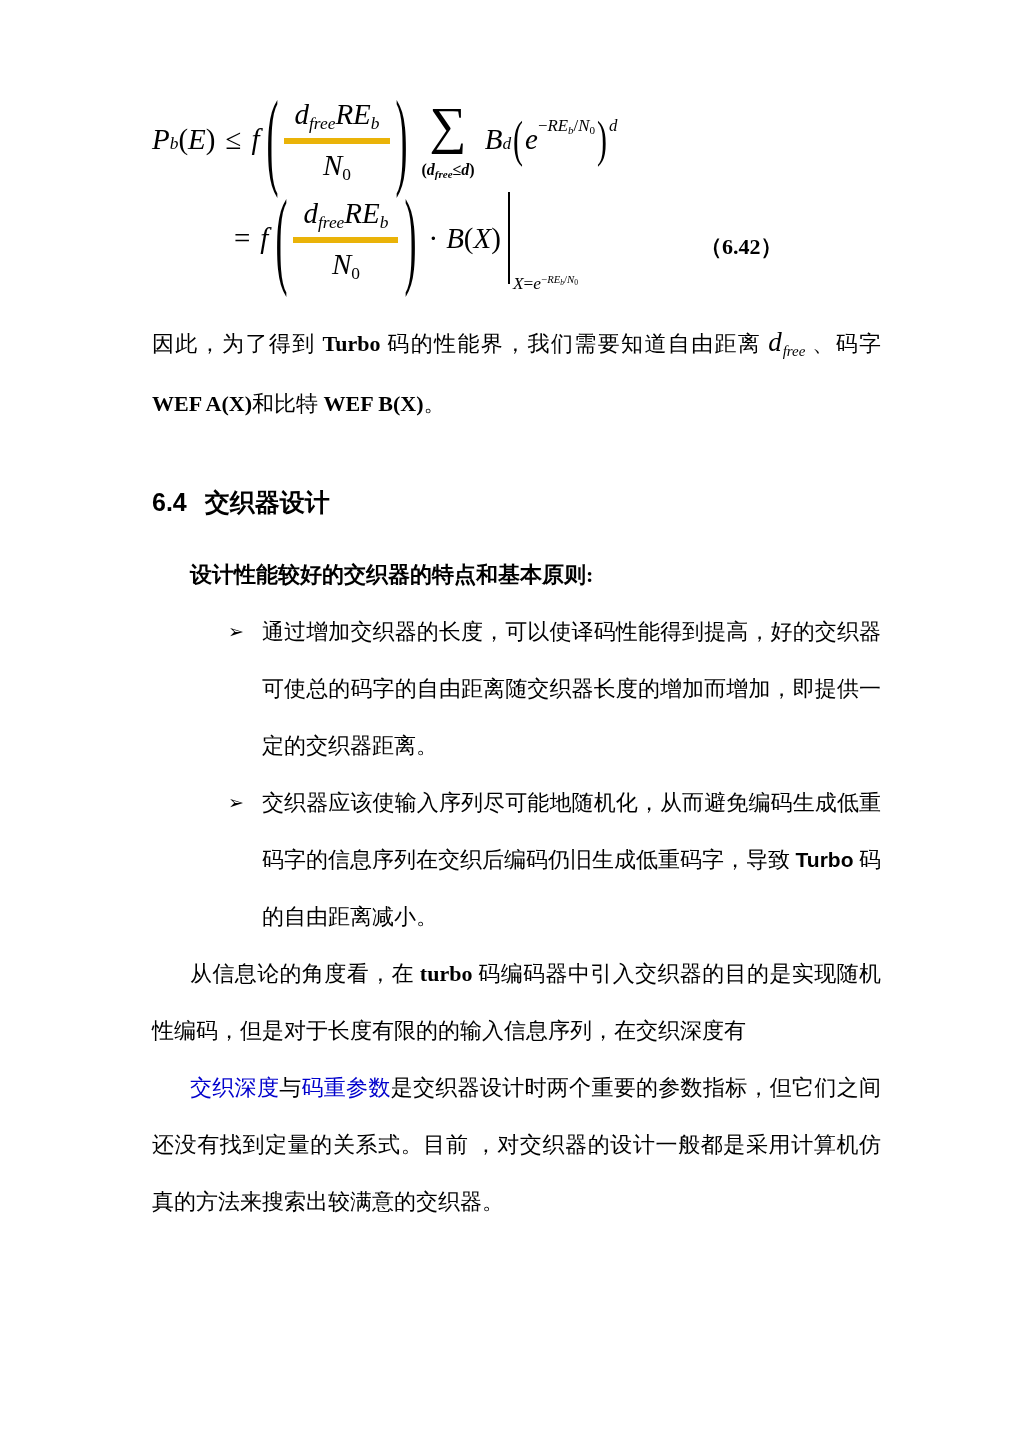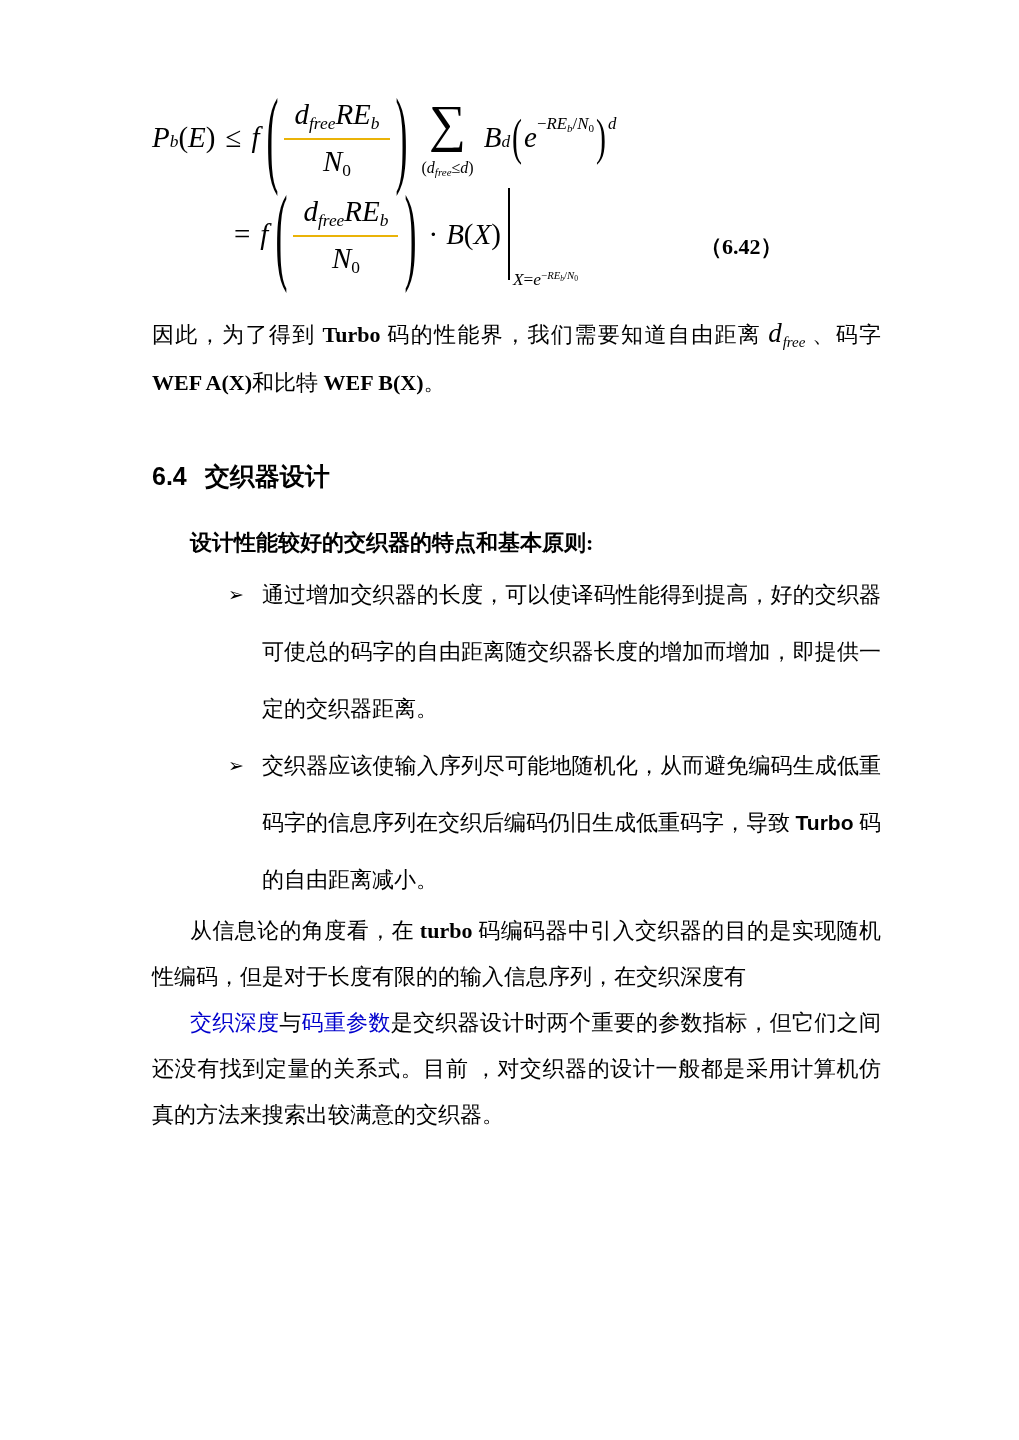--- a/index.html
+++ b/index.html
@@ -33,39 +33,39 @@
   .sp .s { font-size: 0.66em; top: 0.25em; }
   .bigp {
     display: inline-block; font-size: 36px; line-height: 1;
     transform: scaleY(3.0); margin: 0 4px;
   }
   .midp {
     display: inline-block; font-size: 30px; line-height: 1;
     transform: scaleY(1.7); margin: 0 2px;
   }
   .frac { display: inline-flex; flex-direction: column; align-items: center; margin: 0 2px; }
-  .frac .num { padding: 2px 10px 7px; border-bottom: 2px solid #eab308; white-space: nowrap; }
+  .frac .num { padding: 2px 10px 7px; border-bottom: 6px solid #eab308; white-space: nowrap; }
   .frac .den { padding-top: 5px; }
   .sum-wrap { display: inline-flex; flex-direction: column; align-items: center; margin: 0 10px; }
   .sum-glyph { font-size: 52px; line-height: 1; }
-  .sum-cond { font-size: 16px; margin-top: 9px; white-space: nowrap; }
+  .sum-cond { font-size: 16px; margin-top: 9px; white-space: nowrap; font-weight: bold; }
   .sum-cond .ss { font-size: 11px; position: relative; top: 3px; }
   .eval { display: inline-flex; align-items: center; margin-left: 2px; }
   .eval-bar { border-left: 2px solid #000; height: 92px; margin: 0 3px 0 5px; }
   .eval-sub { font-size: 0.6em; align-self: flex-end; position: relative; top: 0.55em; white-space: nowrap; }
   .eval-sub .sp { font-size: 0.62em; top: -0.55em; }
   .eval-sub .sp .s { font-size: 0.7em; top: 0.25em; }
   .eq-no {
     position: absolute; left: 548px; top: 136px;
     font-weight: bold; font-size: 22px;
   }
 
   
   .para {
-    font-size: 22px; line-height: 46px;
+    font-size: 22px; line-height: 57px;
     text-align: justify;
     margin: 0;
   }
   .indent { text-indent: 38px; }
   .bold-line { font-weight: bold; }
   .bserif { font-weight: bold; }
   .bsans { font-family: "Liberation Sans", sans-serif; font-weight: bold; font-size: 21px; }
   .link { color: #0000cc; cursor: pointer; }
   .inline-math { font-size: 27px; font-style: italic; }
   .isub { font-size: 15px; position: relative; top: 5px; margin-left: 1px; font-style: italic; }

